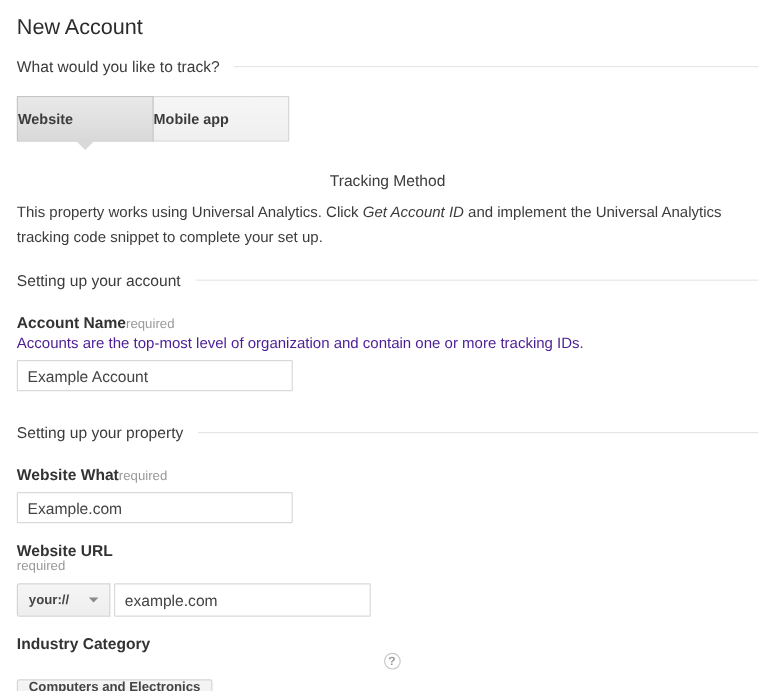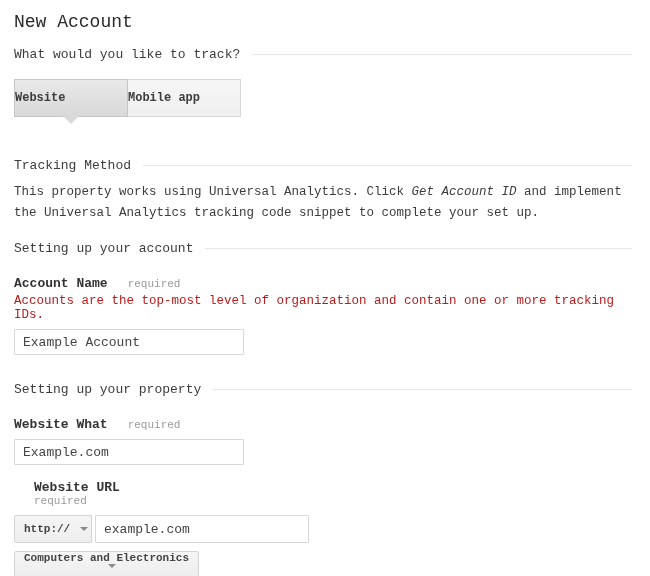--- a/index.html
+++ b/index.html
@@ -3,21 +3,21 @@
 <meta charset="utf-8">
 <style>
   * { margin: 0; padding: 0; box-sizing: border-box; }
   html, body { background: #fff; }
   .page {
     position: relative;
     width: 650px;
     height: 576px;
     background: #fff;
     padding: 12px 18px 0 14px;
-    font-family: Liberation Mono, monospace;
+    font-family: Liberation Sans, sans-serif;
     color: #444;
     overflow: hidden;
   }
   .page-title {
     font-size: 18px;
     font-weight: 400;
     color: #2b2b2b;
     margin-bottom: 15px;
   }
   .section-row {
@@ -58,21 +58,21 @@
   .tab-pointer {
     position: absolute;
     left: 50%;
     bottom: -8px;
     transform: translateX(-50%);
     width: 0; height: 0;
     border-left: 8px solid transparent;
     border-right: 8px solid transparent;
     border-top: 8px solid #d9d9d9;
   }
-  .tm-row { margin-top: 41px; }
+  .tm-row { margin-top: 25px; flex-direction: column; }
   .paragraph {
     margin-top: 9px;
     font-size: 12.5px;
     line-height: 21px;
     color: #3c3c3c;
     max-width: 618px;
   }
   .paragraph .italic { font-style: italic; }
   .acct-row { margin-top: 17px; }
   .label-row {
@@ -82,26 +82,26 @@
   }
   .field-label {
     font-size: 13px;
     font-weight: bold;
     color: #333;
     text-align: right;
   }
   .required-flag {
     font-size: 11px;
     color: #9a9a9a;
-    margin-left: 20px;
+    margin-left: 0;
   }
   .helper-text {
     margin-top: 3px;
     font-size: 12.5px;
-    color: #b91c1c;
+    color: #4c1d95;
   }
   .text-input {
     display: block;
     margin-top: 7px;
     width: 230px;
     height: 26px;
     border: 1px solid #d9d9d9;
     border-radius: 1px;
     padding: 12px 8px;
     font-family: inherit;
@@ -223,27 +223,31 @@
     <input type="text" class="text-input" value="Example.com" style="">
   </div>
 
   <div>
     <div class="label-row label-gap-md">
       <span class="field-label">Website URL</span>
       <span class="required-flag">required</span>
     </div>
     <div class="url-row">
       <button class="gbtn protocol-btn">
-        <span>http://</span>
+        <span>your://</span>
         <span class="caret-down"></span>
       </button>
       <input type="text" class="text-input url-input" value="example.com" style="">
     </div>
   </div>
 
   <div>
+    <div class="label-row label-gap-md">
+      <span class="field-label">Industry Category</span>
+      <span class="help-icon">?</span>
+    </div>
     <button class="gbtn single-btn">
       <span>Computers and Electronics</span>
       <span class="caret-down"></span>
     </button>
   </div>
 
 </div>
 
 </body></html>

